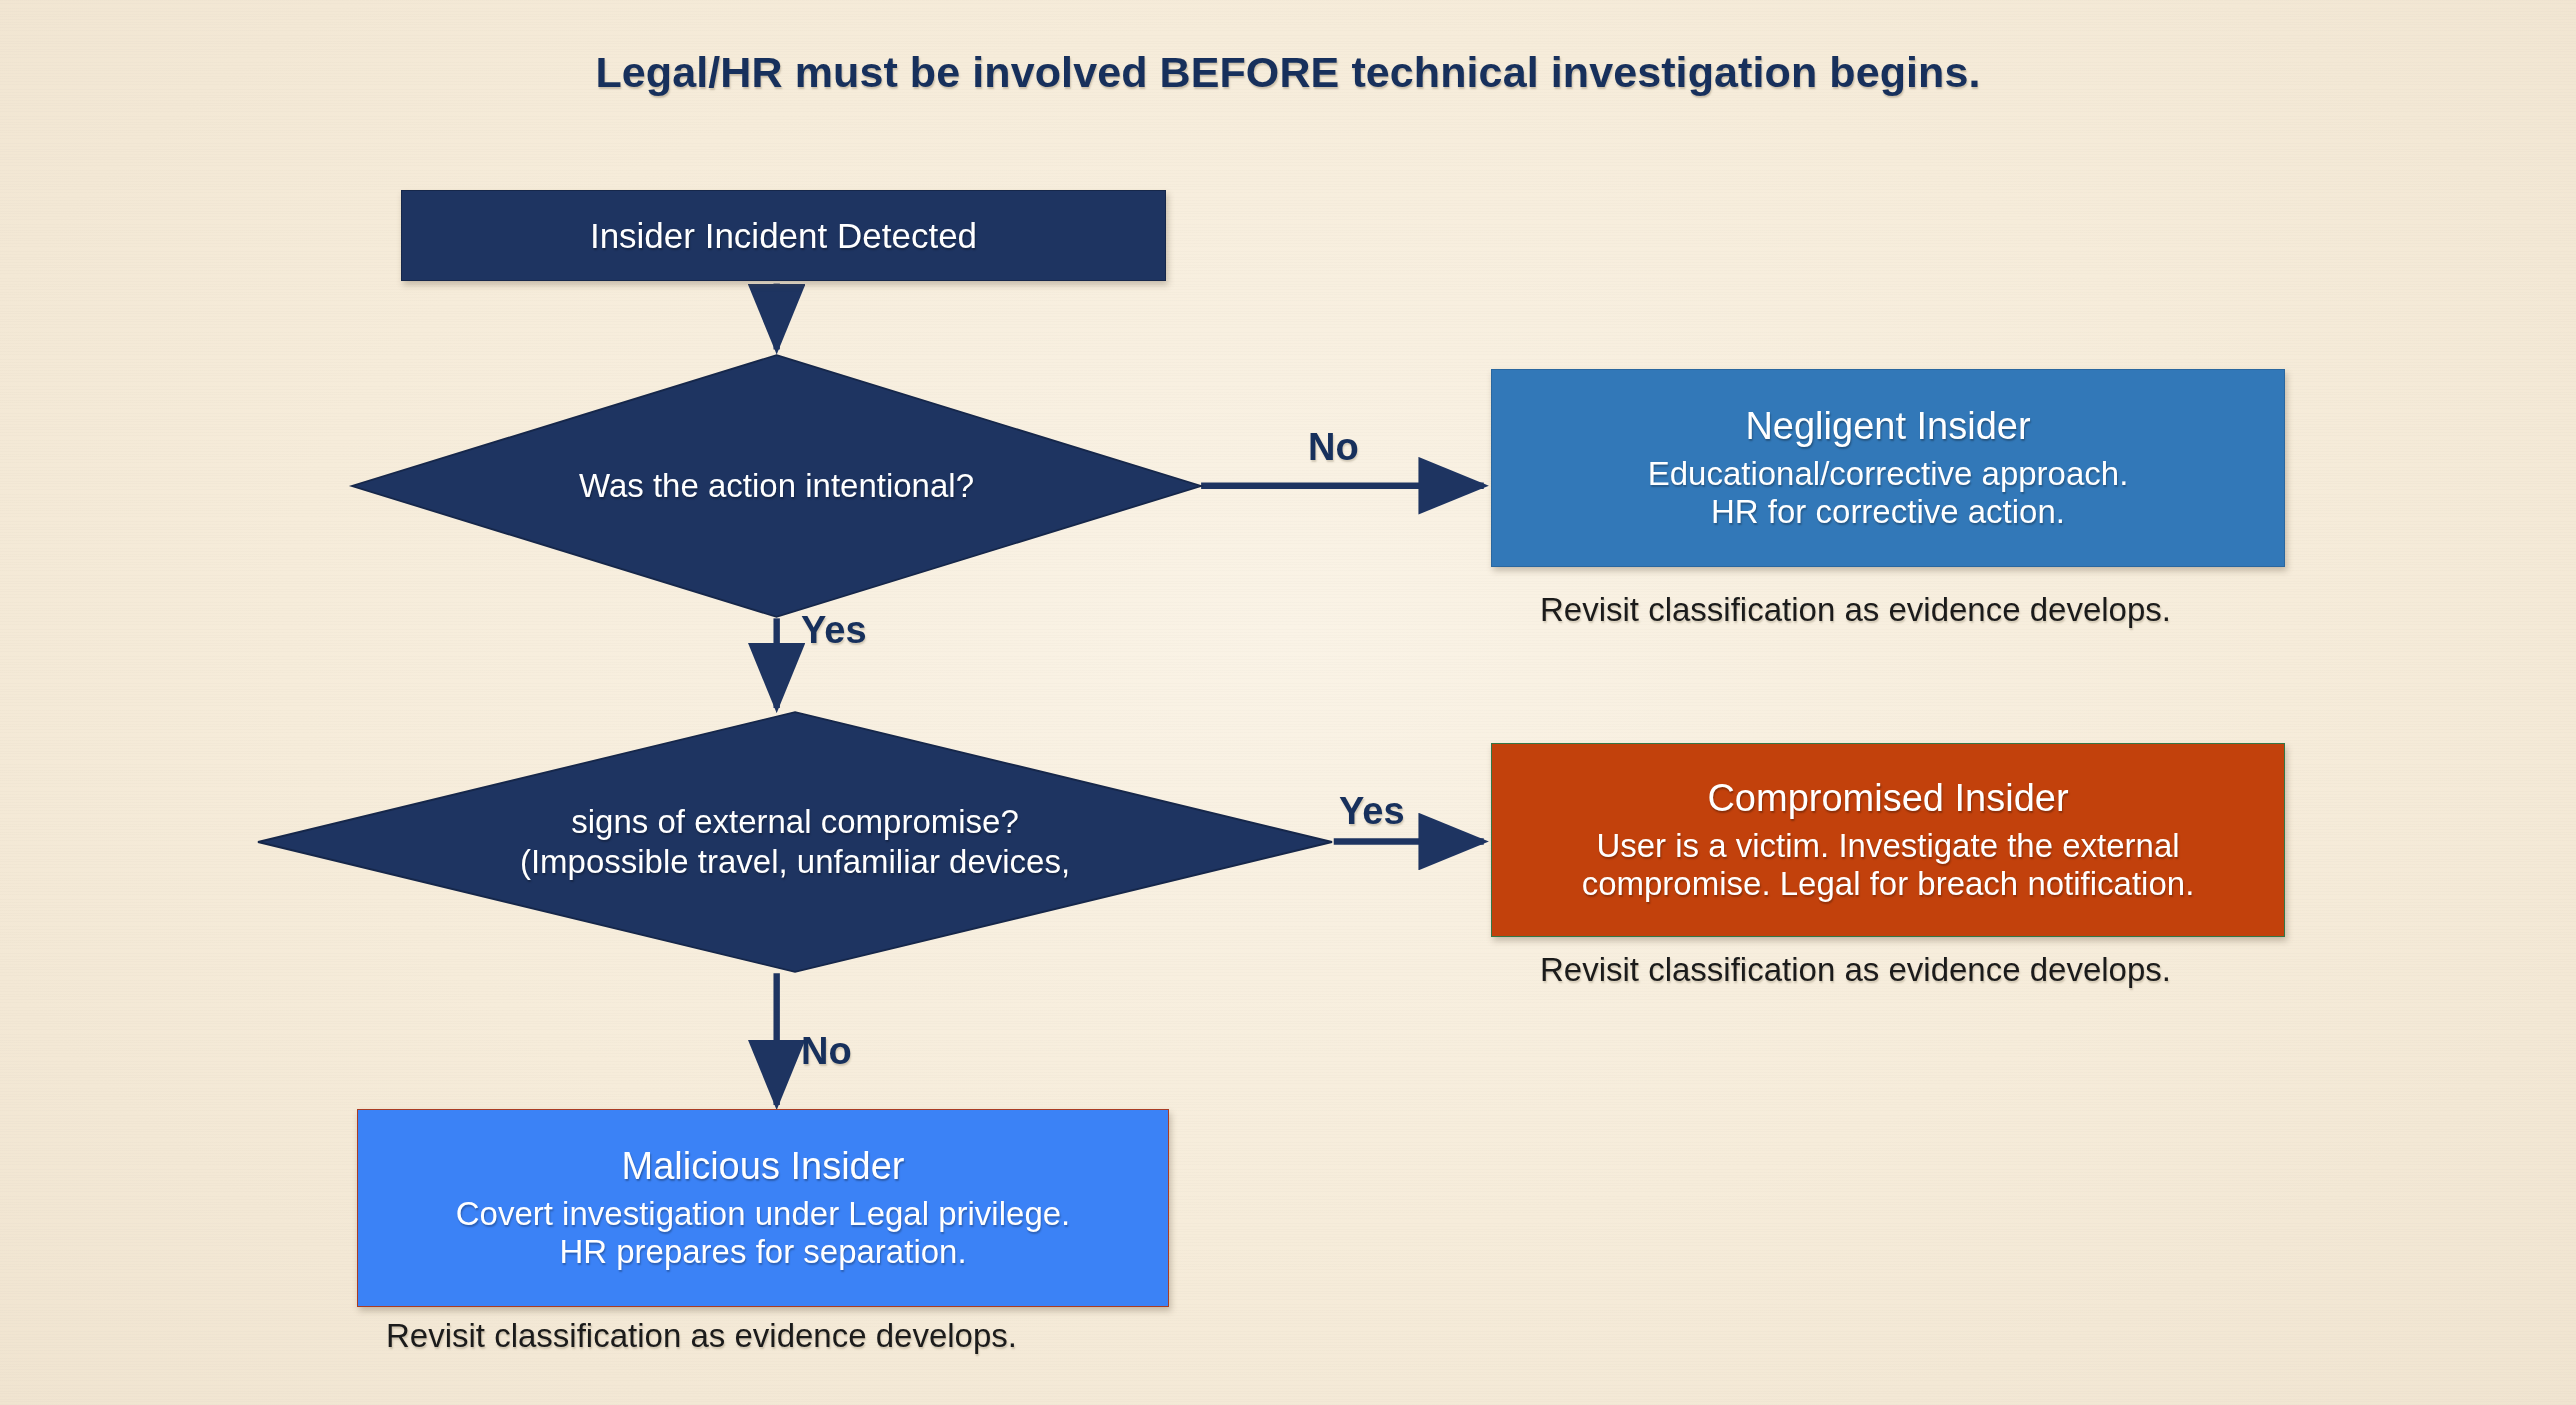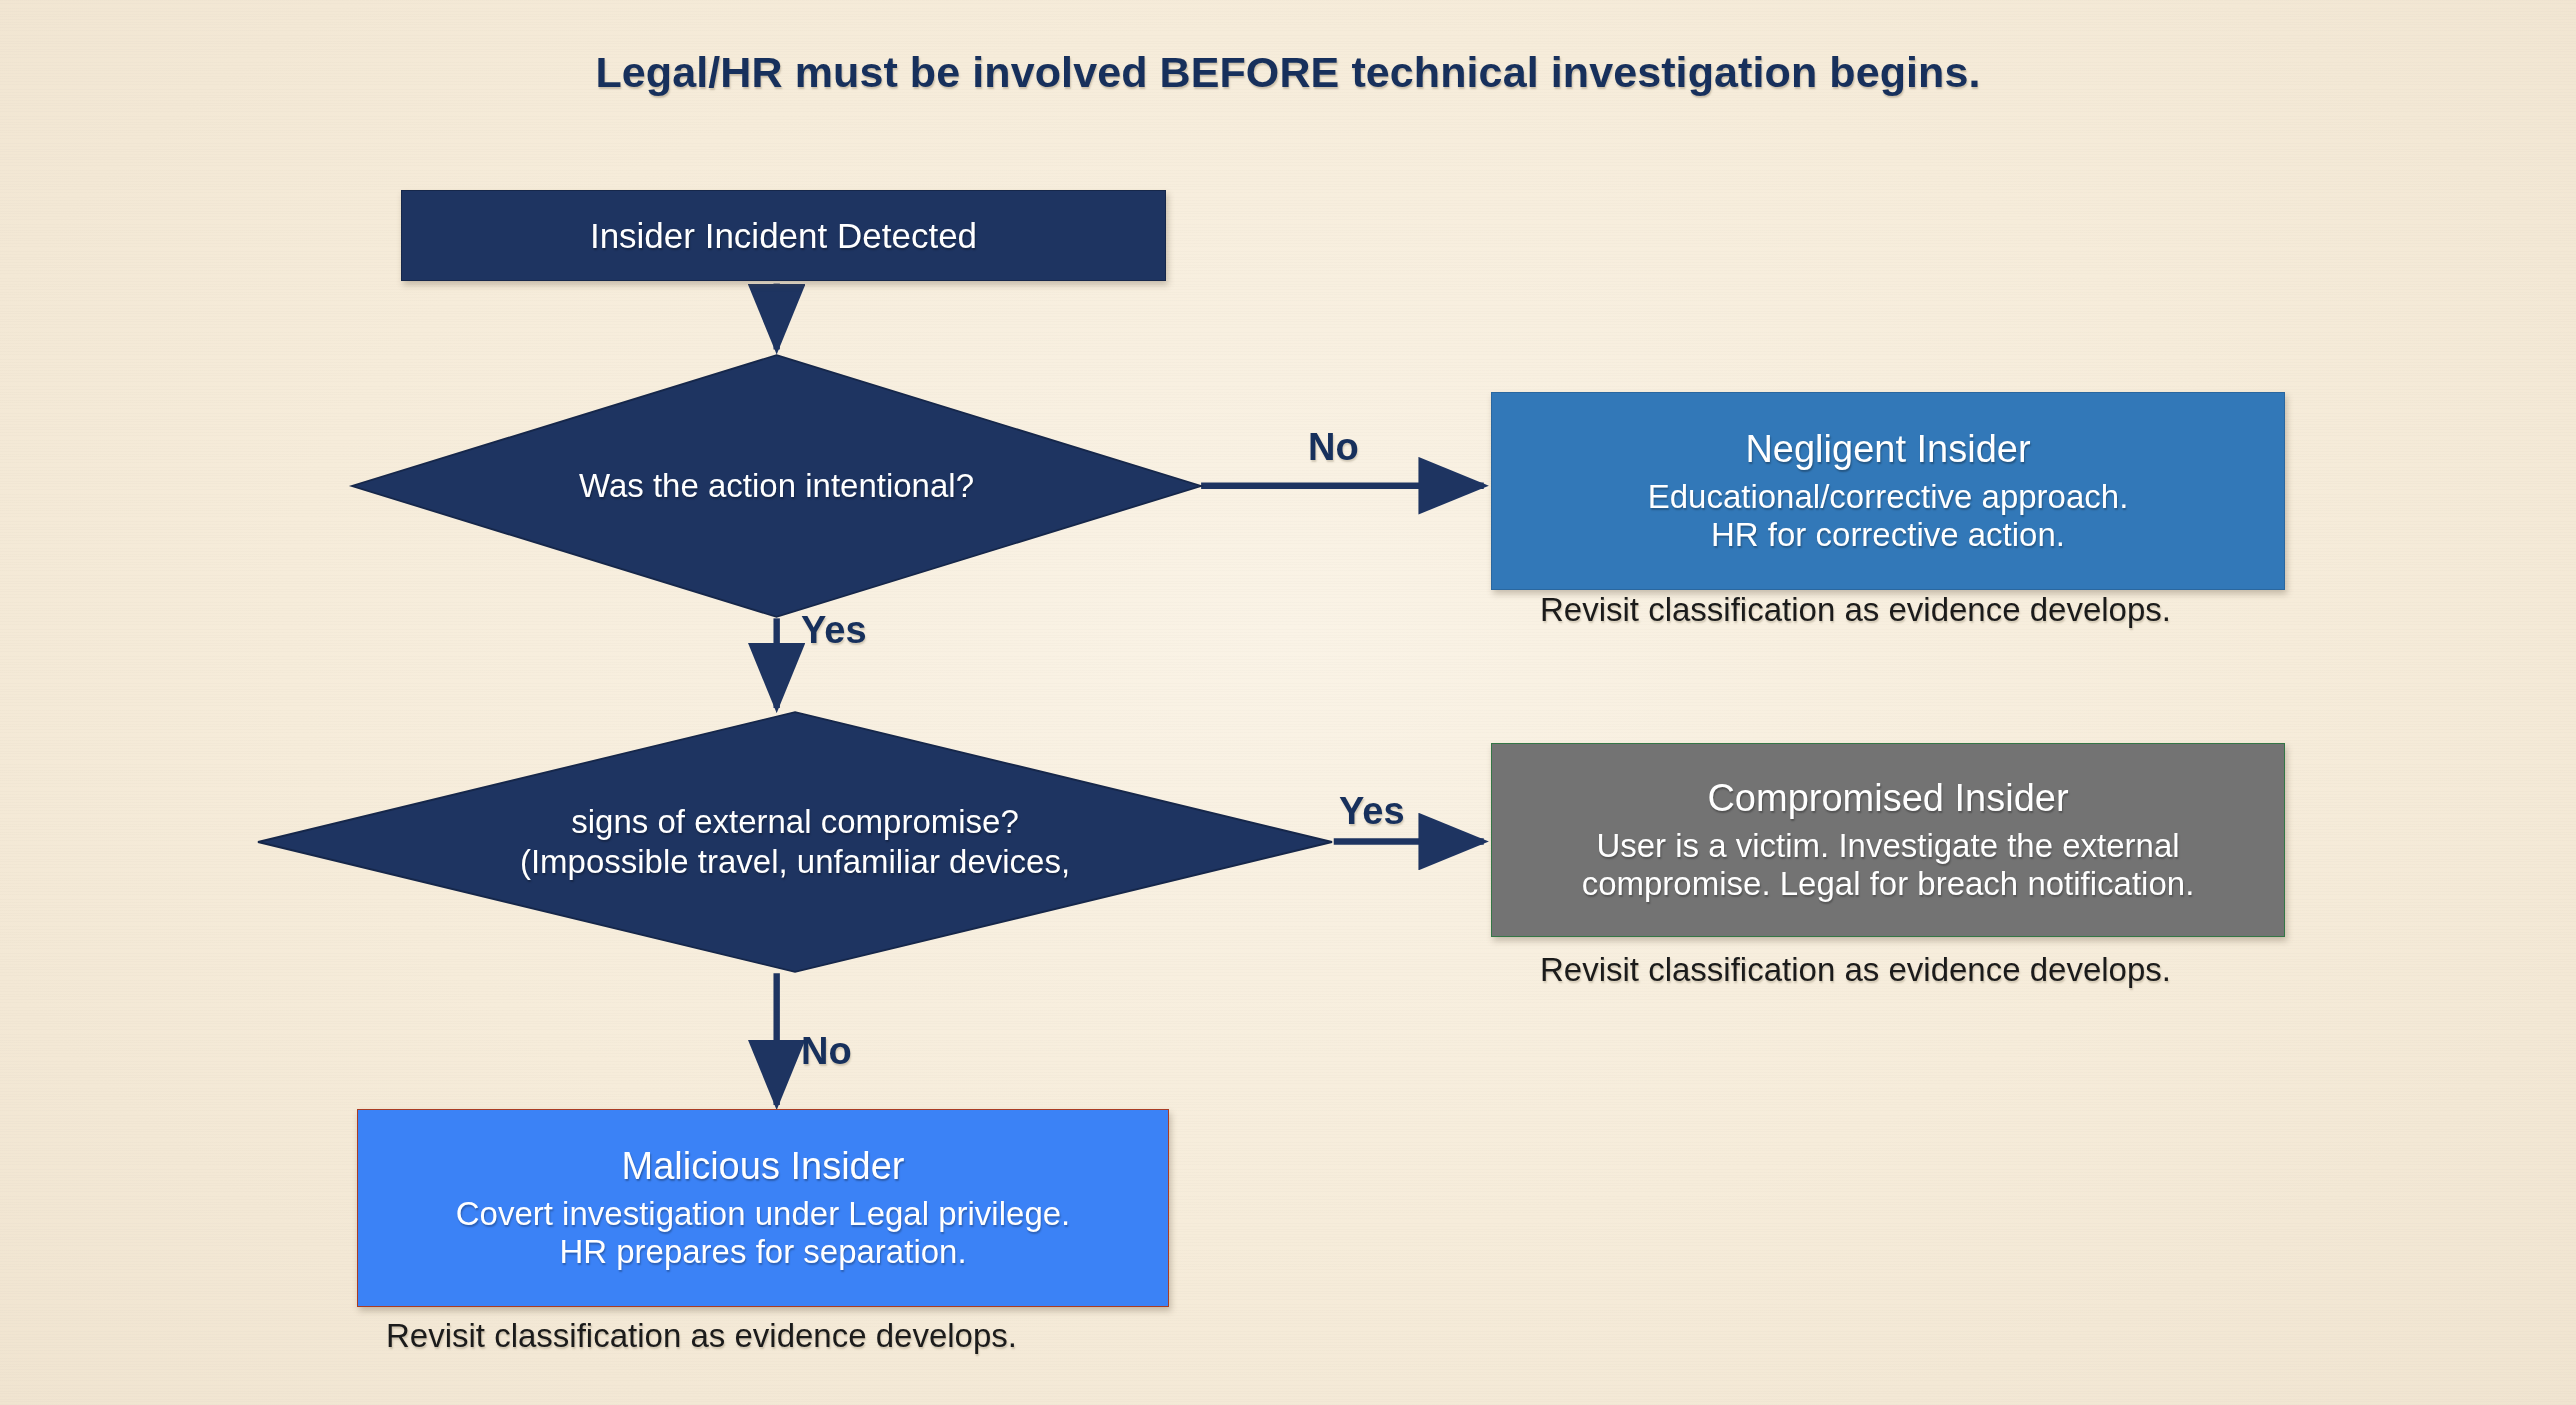--- a/index.html
+++ b/index.html
@@ -70,32 +70,32 @@
   }
   #start-node .node-title { font-size: 35px; }
 
   
   .outcome-box { padding: 14.6px 22px; }
   .outcome-box .node-title { font-size: 38px; margin-bottom: 7.3px; }
   .outcome-box .node-line  { font-size: 33px; line-height: 1.16; }
 
   #negligent-box {
     left: 1491px;
-    top: 392px;
+    top: 369px;
     width: 794px;
     height: 198px;
     background: #3278b8;
     border: 1.8px solid #2a679f;
   }
   #compromised-box {
     left: 1491px;
     top: 743px;
     width: 794px;
     height: 194px;
-    background: #737373;
+    background: #c2410c;
     border: 1.8px solid #347646;
   }
   #malicious-box {
     left: 357px;
     top: 1109px;
     width: 812px;
     height: 198px;
     background: #3b82f6;
     border: 1.8px solid #a93c24;
   }

